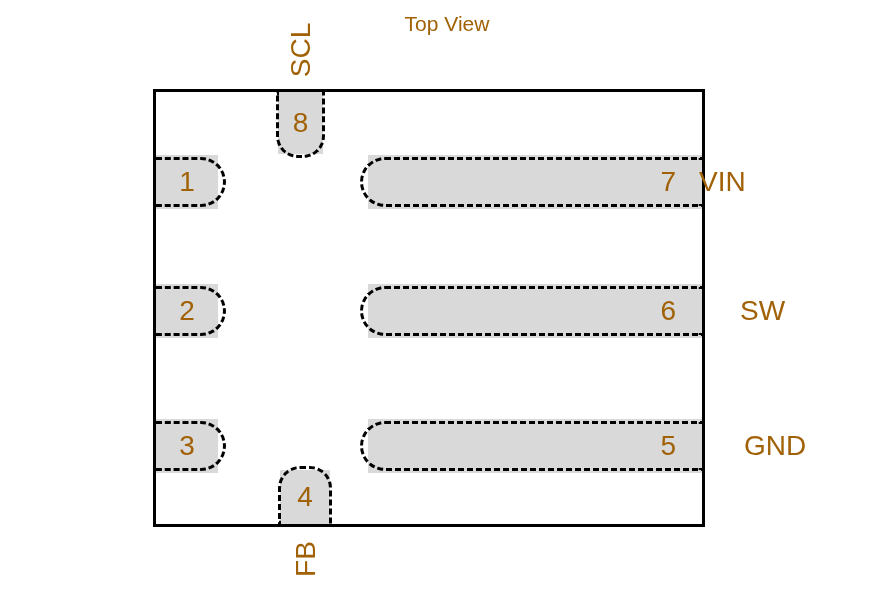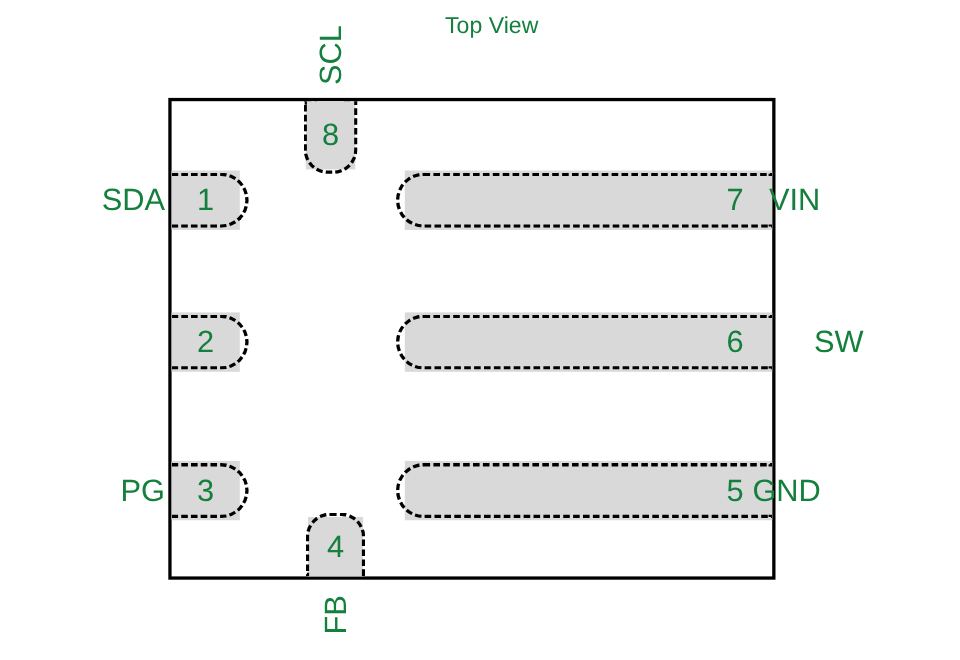--- a/index.html
+++ b/index.html
@@ -3,21 +3,21 @@
 <meta charset="utf-8">
 <style>
   * { box-sizing: border-box; margin: 0; padding: 0; }
   html, body { background: #ffffff; }
   #stage {
     position: relative;
     width: 868px;
     height: 600px;
     background: #ffffff;
     font-family: "Liberation Sans", sans-serif;
-    color: #15803d;
+    color: #a16207;
     overflow: hidden;
   }
   .title {
     position: absolute;
     top: 12px;
     left: 447px;
     transform: translateX(-50%);
     font-size: 21px;
     white-space: nowrap;
   }
@@ -74,40 +74,38 @@
 
 <div id="stage">
 
   <div class="title">Top View</div>
 
   <div class="package"></div>
 
   <div class="pad-fill" style="left:156px;top:155px;width:62px;height:54px"></div>
   <div class="pad-outline open-left" style="left:156px;top:157px;width:70px;height:50px"></div>
   <div class="pin-num" style="left:156px;top:155px;width:62px;height:54px">1</div>
-  <div class="side-label ra" style="left:40px;top:165px;width:110px">SDA</div>
 
   <div class="pad-fill" style="left:156px;top:284px;width:62px;height:54px"></div>
   <div class="pad-outline open-left" style="left:156px;top:286px;width:70px;height:50px"></div>
   <div class="pin-num" style="left:156px;top:284px;width:62px;height:54px">2</div>
 
   <div class="pad-fill" style="left:156px;top:419px;width:62px;height:54px"></div>
   <div class="pad-outline open-left" style="left:156px;top:421px;width:70px;height:50px"></div>
   <div class="pin-num" style="left:156px;top:419px;width:62px;height:54px">3</div>
-  <div class="side-label ra" style="left:40px;top:429px;width:110px">PG</div>
 
   <div class="pad-fill" style="left:280px;top:470px;width:50px;height:54px"></div>
   <div class="pad-outline open-bottom" style="left:278px;top:466px;width:54px;height:58px"></div>
   <div class="pin-num" style="left:280px;top:470px;width:50px;height:54px">4</div>
   <div class="v-label" style="left:236px;top:542px;width:140px;height:34px">FB</div>
 
   <div class="pad-fill" style="left:368px;top:419px;width:334px;height:54px"></div>
   <div class="pad-outline open-right" style="left:360px;top:421px;width:342px;height:50px"></div>
   <div class="pin-num end" style="left:368px;top:419px;width:334px;height:54px">5</div>
-  <div class="side-label" style="left:684px;top:429px">GND</div>
+  <div class="side-label" style="left:744px;top:429px">GND</div>
 
   <div class="pad-fill" style="left:368px;top:284px;width:334px;height:54px"></div>
   <div class="pad-outline open-right" style="left:360px;top:286px;width:342px;height:50px"></div>
   <div class="pin-num end" style="left:368px;top:284px;width:334px;height:54px">6</div>
   <div class="side-label" style="left:740px;top:294px">SW</div>
 
   <div class="pad-fill" style="left:368px;top:155px;width:334px;height:54px"></div>
   <div class="pad-outline open-right" style="left:360px;top:157px;width:342px;height:50px"></div>
   <div class="pin-num end" style="left:368px;top:155px;width:334px;height:54px">7</div>
   <div class="side-label" style="left:699px;top:165px">VIN</div>

